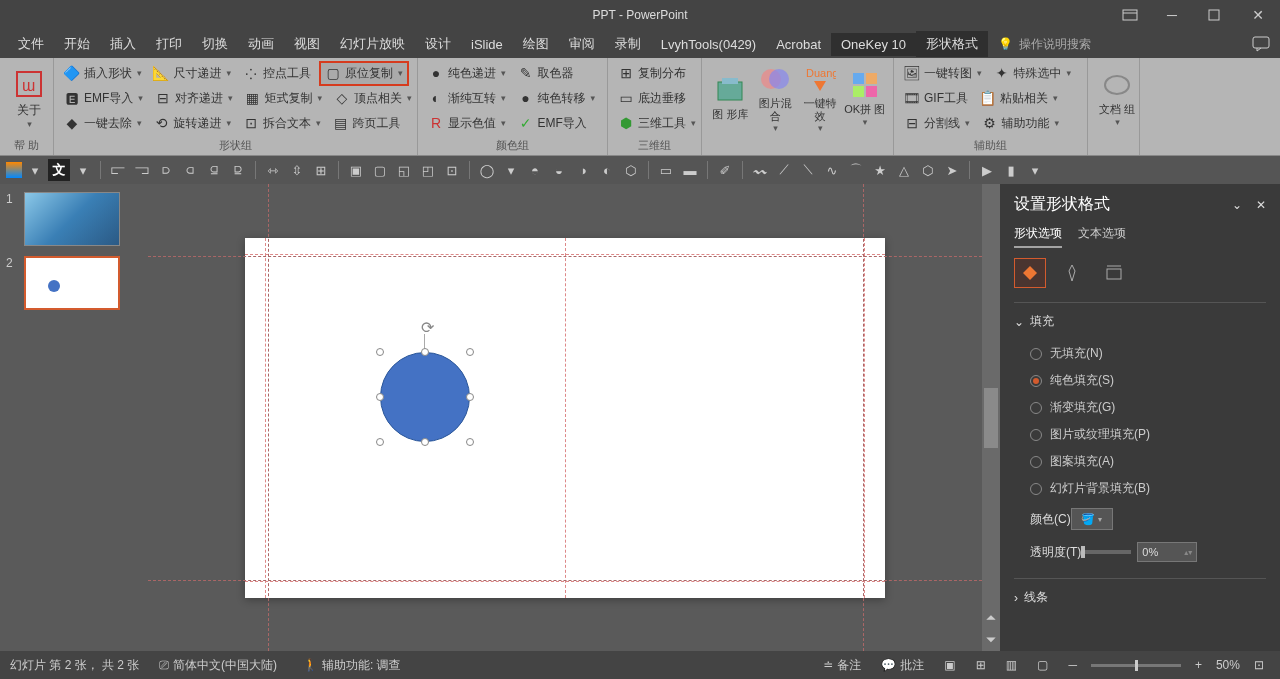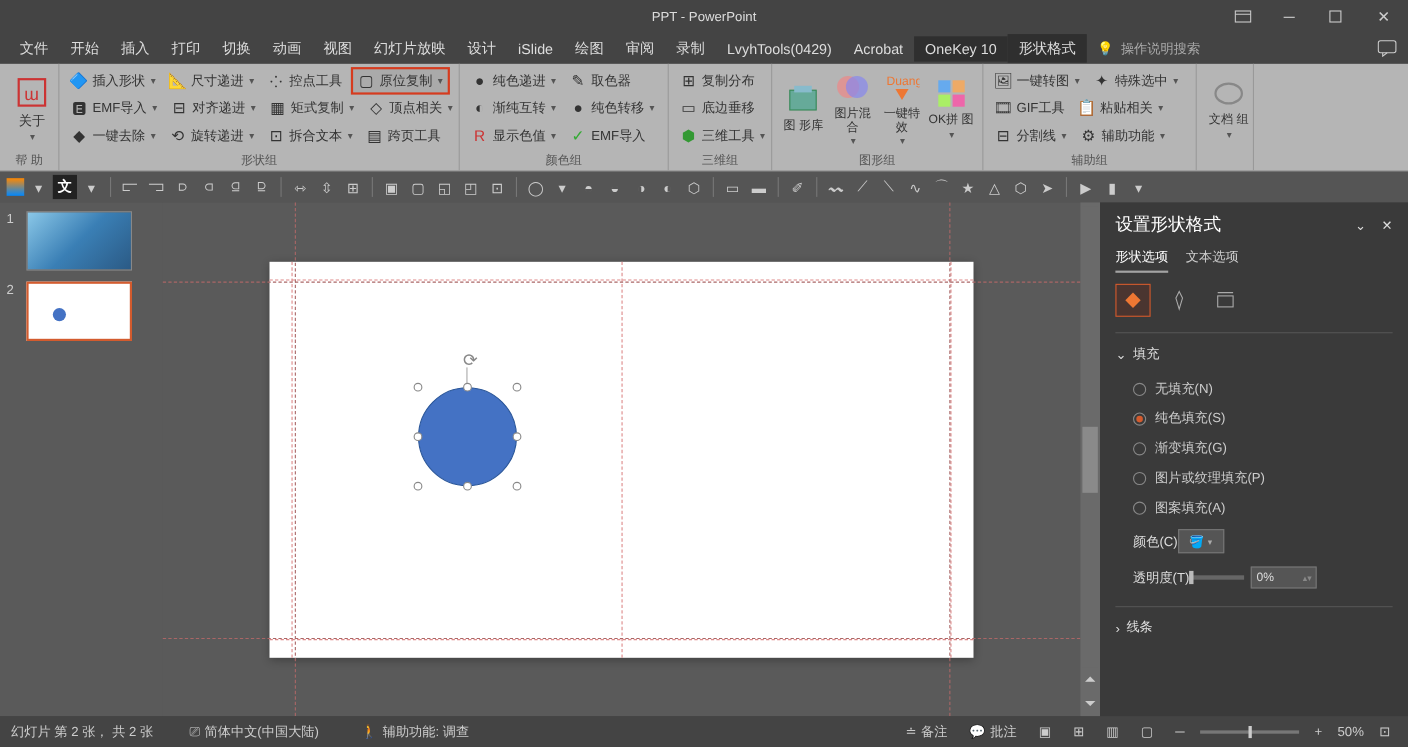--- a/index.html
+++ b/index.html
@@ -62,21 +62,21 @@
 .fp-section-h{display:flex;align-items:center;gap:6px;font-size:12px;margin-bottom:10px}
 .fp-radio{display:flex;align-items:center;gap:8px;padding:5px 0 5px 16px;font-size:12px;color:#ccc}
 .radio-dot{width:12px;height:12px;border:1px solid #888;border-radius:50%;display:flex;align-items:center;justify-content:center}
 .radio-dot.checked::after{content:"";width:6px;height:6px;background:#d35b2e;border-radius:50%}
 .fp-row{display:flex;align-items:center;padding:6px 0 6px 16px;font-size:12px}
 .color-picker{width:42px;height:22px;background:#555;border:1px solid #777;display:flex;align-items:center;justify-content:center;gap:3px}
 .slider{width:50px;height:4px;background:#666;position:relative}
 .slider::after{content:"";position:absolute;left:0;top:-4px;width:4px;height:12px;background:#bbb}
 .pct-input{width:60px;height:20px;background:#555;border:1px solid #777;padding:0 4px;font-size:11px;display:flex;align-items:center;justify-content:space-between}
 .statusbar{height:28px;background:#444;display:flex;align-items:center;padding:0 10px;font-size:12px;color:#ccc;justify-content:space-between}
-.sb-left{display:flex;gap:27px;align-items:center}
+.sb-left{display:flex;gap:14px;align-items:center}
 .sb-right{display:flex;gap:8px;align-items:center}
 .sb-btn{padding:2px 6px;display:flex;align-items:center;gap:4px}
 .zoom-slider{width:90px;height:3px;background:#777;position:relative}
 .zoom-slider::after{content:"";position:absolute;left:44px;top:-4px;width:3px;height:11px;background:#ccc}
 svg{display:block}
 .chat-icon{position:absolute;right:10px}
 </style>
 </head>
 <body>
 
@@ -304,21 +304,20 @@
     <div class="ribbon-big">
         <svg class="big-icon">
           <rect x="4" y="4" width="11" height="11" fill="#6ae"></rect>
           <rect x="17" y="4" width="11" height="11" fill="#ea6"></rect>
           <rect x="4" y="17" width="11" height="11" fill="#ae6"></rect>
           <rect x="17" y="17" width="11" height="11" fill="#e6a"></rect>
         </svg>
         <span style="font-size:11px;line-height:1.2">OK拼 图</span>
         <span class="dd">▾</span>
       </div>
-    <div class="ribbon-group-label">图形组</div>
   </div>
 
   <div class="ribbon-group" style="width:194px">
     <div class="ribbon-rows">
       <div class="ribbon-row">
         <div class="ribbon-btn">
             <span class="icon">🖼</span>
             <span>一键转图</span>
             <span class="dd">▾</span>
           </div>
@@ -514,20 +513,24 @@
           <span>渐变填充(G)</span>
         </div>
       <div class="fp-radio">
           <span class="radio-dot"></span>
           <span>图片或纹理填充(P)</span>
         </div>
       <div class="fp-radio">
           <span class="radio-dot"></span>
           <span>图案填充(A)</span>
         </div>
+      <div class="fp-radio">
+          <span class="radio-dot"></span>
+          <span>幻灯片背景填充(B)</span>
+        </div>
       <div class="fp-row">
         <span>颜色(C)</span>
         <div class="color-picker">
             <span style="font-size:11px">🪣</span>
             <span style="font-size:8px;color:#aaa">▾</span>
           </div>
       </div>
       <div class="fp-row">
         <span>透明度(T)</span>
         <div style="display:flex;gap:6px;align-items:center">

